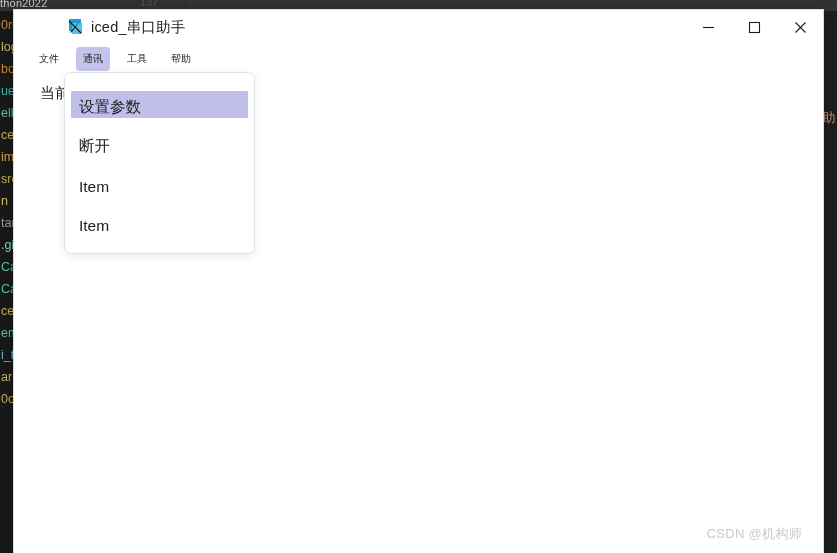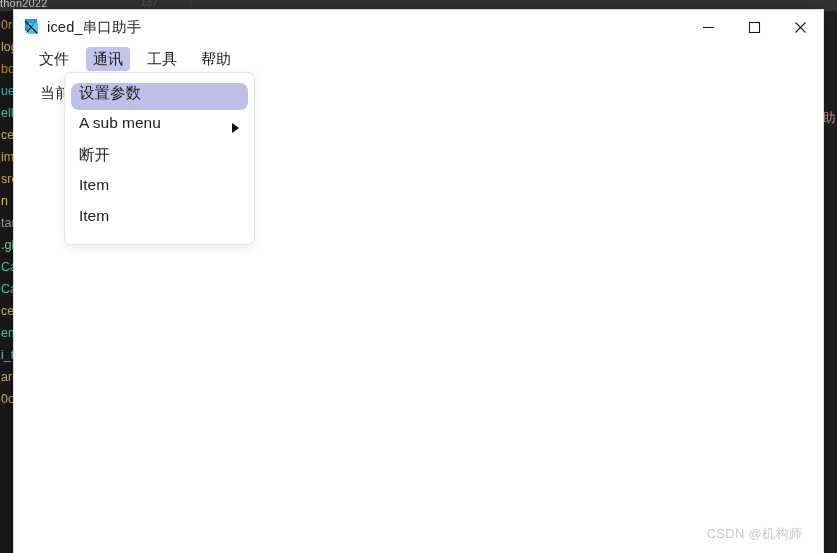--- a/index.html
+++ b/index.html
@@ -102,20 +102,21 @@
     height: 553px;
     background: #ffffff;
     box-shadow: 0 0 0 1px #dcdcdc, 0 2px 14px rgba(0,0,0,.35);
   }
   .titlebar {
     position: relative;
     height: 34px;
     background: #ffffff;
     display: flex;
     align-items: center;
+    margin-left: 44px;
   }
   .app-icon {
     width: 16px; height: 16px;
     margin-left: 9px;
     position: relative;
     flex: 0 0 auto;
   }
   .app-icon .sq-blue {
     position: absolute;
     left: 2px; top: 0px;
@@ -158,21 +159,21 @@
   
   .menubar {
     position: relative;
     height: 30px;
     display: flex;
     align-items: center;
     padding-left: 18px;
     background: #ffffff;
   }
   .menu-item {
-    font-size: 15px;
+    font-size: 10px;
     color: #1c1c1c;
     padding: 3px 7px;
     margin-right: 10px;
     border-radius: 4px;
     white-space: nowrap;
     line-height: 18px;
   }
   .menu-item.active {
     background: #c3c3ec;
   }
@@ -199,24 +200,24 @@
     width: 189px;
     background: #ffffff;
     border: 1px solid #e4e4e4;
     border-radius: 7px;
     padding: 6px 0 6px 0;
     box-shadow: 0 3px 10px rgba(0,0,0,.08);
     z-index: 30;
   }
   .dd-item {
     height: 27px;
-    margin: 4px 6px;
-    border-radius: 8px;
-    display: flex;
-    align-items: flex-start;
+    margin: 12px 6px;
+    border-radius: 1px;
+    display: flex;
+    align-items: flex-end;
     padding-left: 8px;
     font-size: 15.5px;
     color: #1c1c1c;
     white-space: nowrap;
     position: relative;
   }
   .dd-item.highlight {
     background: #bfbfe9;
   }
   .dd-arrow {
@@ -321,24 +322,20 @@
 
     <div class="content">
       <div class="status-line">当前,</div>
     </div>
 
     <div class="dropdown" id="dropdown">
         <div class="dd-item highlight">
           <span>设置参数</span>
         </div>
         <div class="dd-item">
-          <span>A sub menu</span>
-          <span class="dd-arrow"></span>
-        </div>
-        <div class="dd-item">
           <span>断开</span>
         </div>
         <div class="dd-item">
           <span>Item</span>
         </div>
         <div class="dd-item">
           <span>Item</span>
         </div>
       </div>
 

